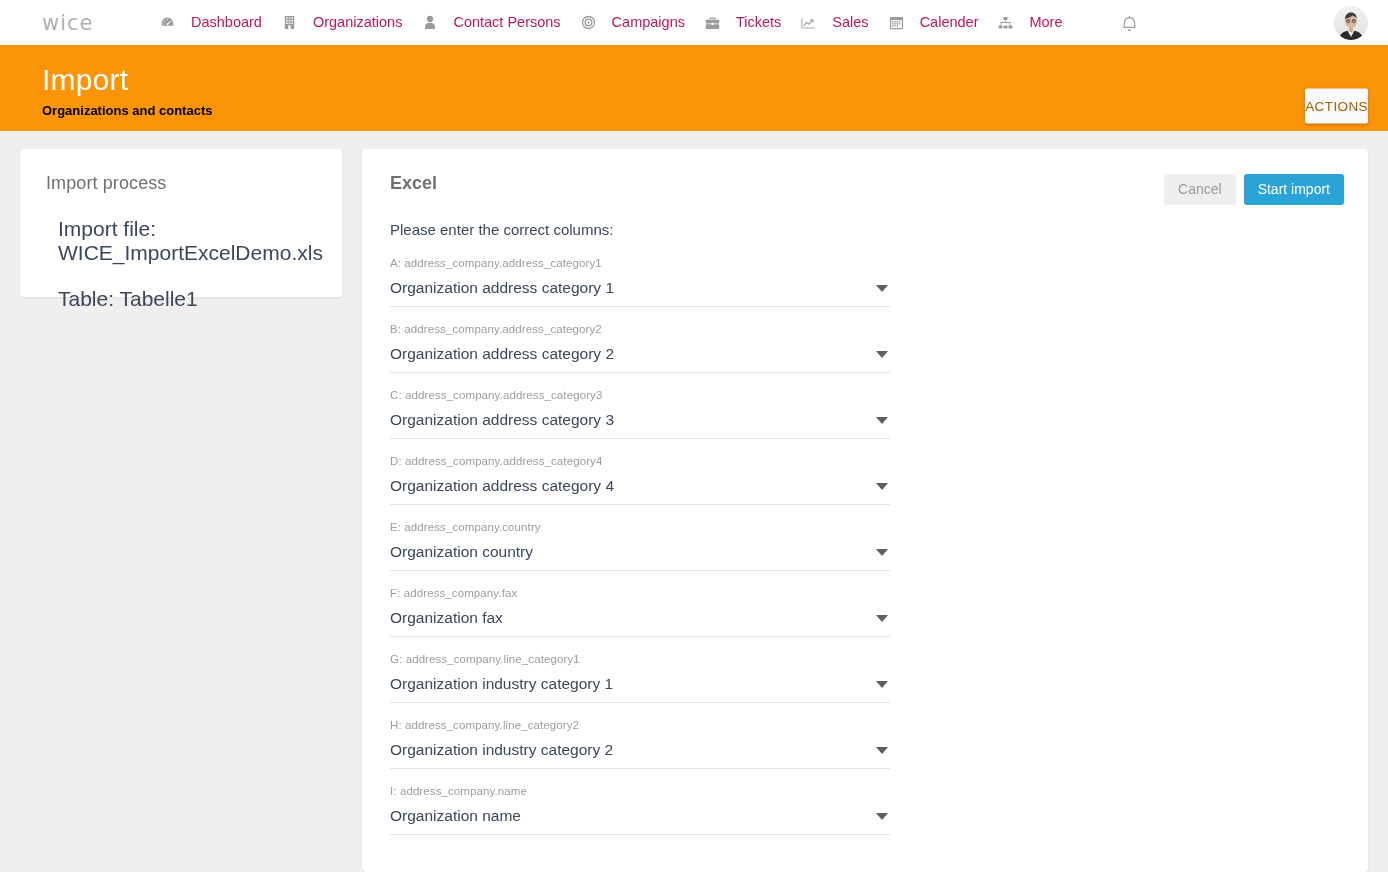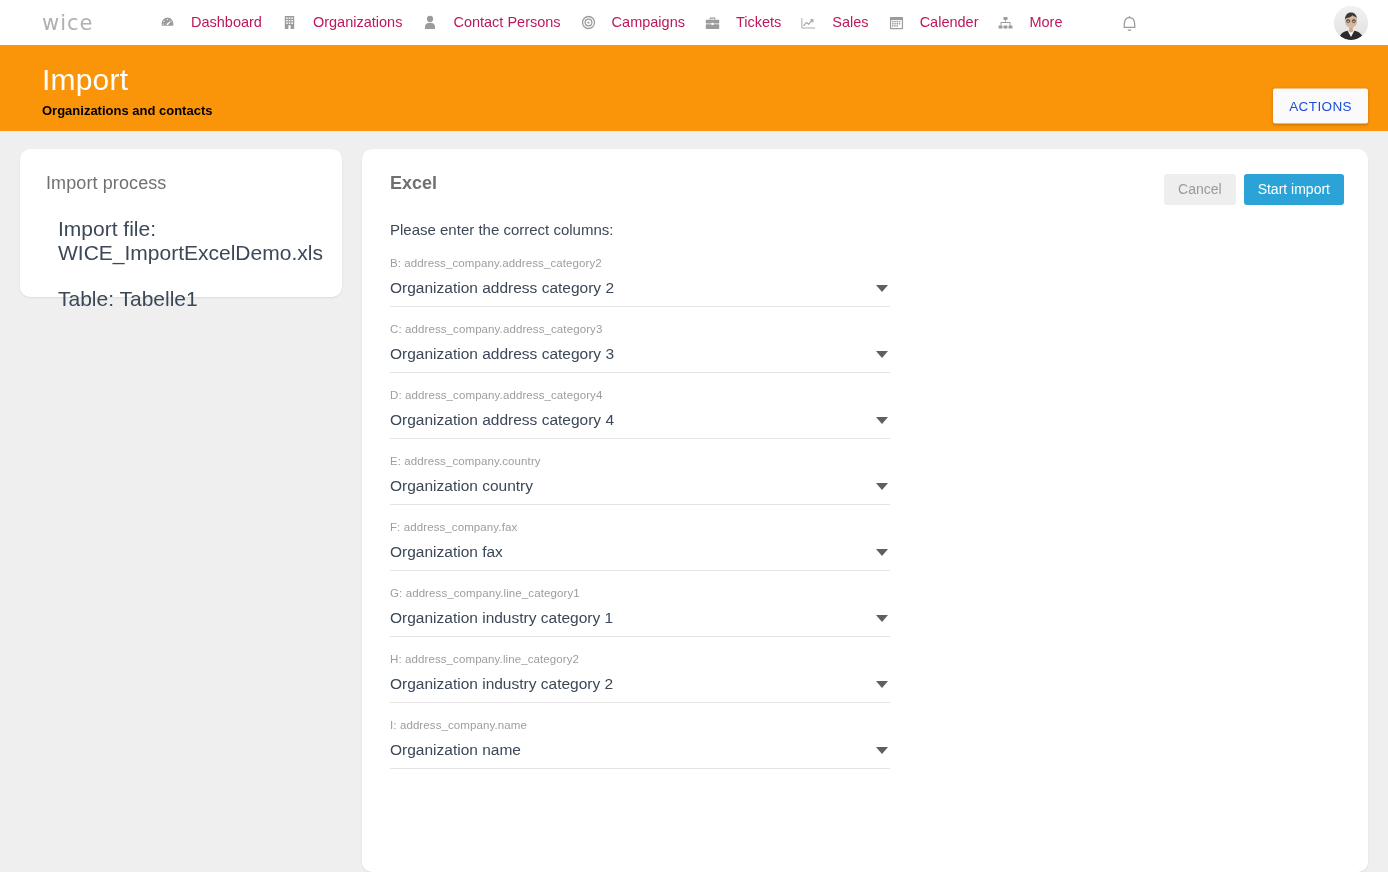--- a/index.html
+++ b/index.html
@@ -101,41 +101,41 @@
     font-weight: bold;
     color: #000000;
     margin-top: 5px;
   }
   .actions-btn {
     position: absolute;
     right: 20px;
     top: 58px;
     transform: translateY(-50%);
     background: #fafafa;
-    color: #1d4ed8;
+    color: #a16207;
     border: none;
     border-radius: 2px;
     font-size: 13.5px;
     letter-spacing: 0.4px;
-    padding: 10px 16px;
+    padding: 10px 0;
     cursor: pointer;
     box-shadow: 0 1px 3px rgba(0,0,0,0.22);
     font-family: "Liberation Sans", sans-serif;
   }
 
   
   .content {
     display: flex;
     padding: 18px 20px 0 20px;
     gap: 20px;
     height: calc(872px - 48px - 83px);
   }
   .card {
     background: #ffffff;
-    border-radius: 10px;
+    border-radius: 4px;
     box-shadow: 0 1px 2px rgba(0,0,0,0.08);
   }
   .sidebar-card {
     width: 322px;
     flex: none;
     height: 148px;
     padding: 24px 26px 0 26px;
   }
   .card-heading {
     font-size: 18px;
@@ -383,20 +383,27 @@
     <div class="main-head">
       <div class="main-heading">Excel</div>
       <div class="head-buttons">
         <button class="btn btn-cancel">Cancel</button>
         <button class="btn btn-primary">Start import</button>
       </div>
     </div>
     <div class="instruction">Please enter the correct columns:</div>
     <div class="fields" id="fields">
         <div class="field">
+          <div class="field-label">A: address_company.address_category1</div>
+          <div class="select-row">
+            <span class="select-value">Organization address category 1</span>
+            <span class="caret"></span>
+          </div>
+        </div>
+        <div class="field">
           <div class="field-label">B: address_company.address_category2</div>
           <div class="select-row">
             <span class="select-value">Organization address category 2</span>
             <span class="caret"></span>
           </div>
         </div>
         <div class="field">
           <div class="field-label">C: address_company.address_category3</div>
           <div class="select-row">
             <span class="select-value">Organization address category 3</span>

